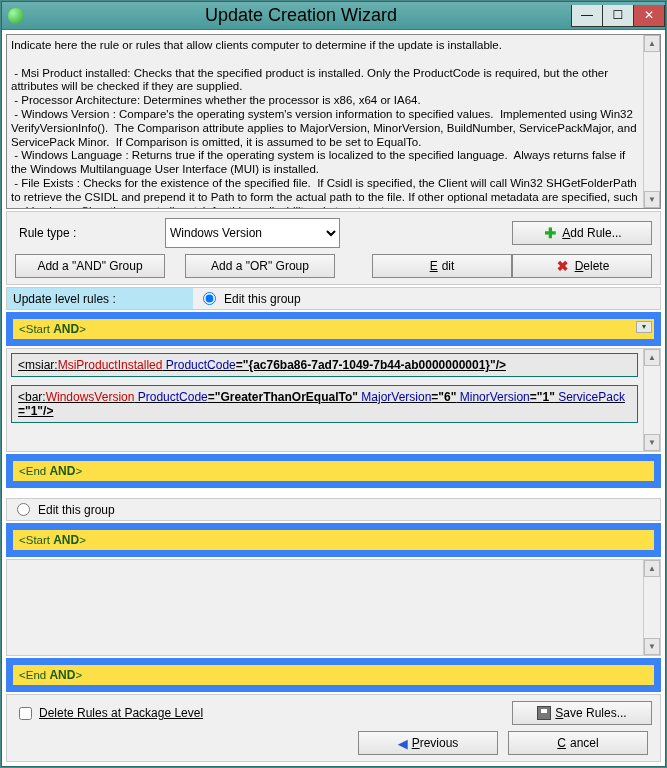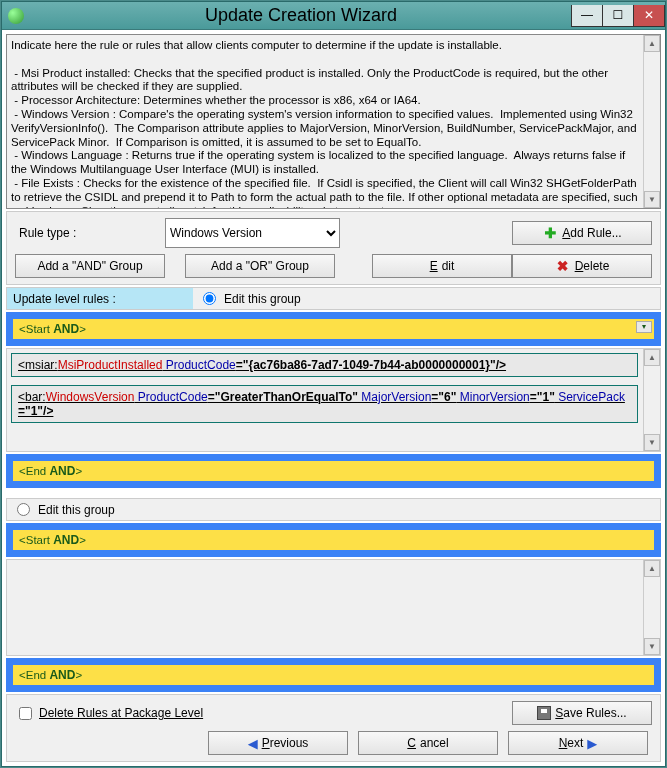--- a/index.html
+++ b/index.html
@@ -188,21 +188,17 @@
           <span class="save-icon"></span>
           <span><span class="u">S</span>ave Rules...</span>
         </div>
       </div>
       <div class="navrow">
         <div class="btn">
           <span class="arrow">◀</span>
           <span><span class="u">P</span>revious</span>
         </div>
         <div class="btn"><span class="u">C</span>ancel</div>
-        <div class="btn">
-          <span><span class="u">N</span>ext</span>
-          <span class="arrow">▶</span>
-        </div>
       </div>
     </div>
 
   </div>
 </div>
 
 </body></html>

